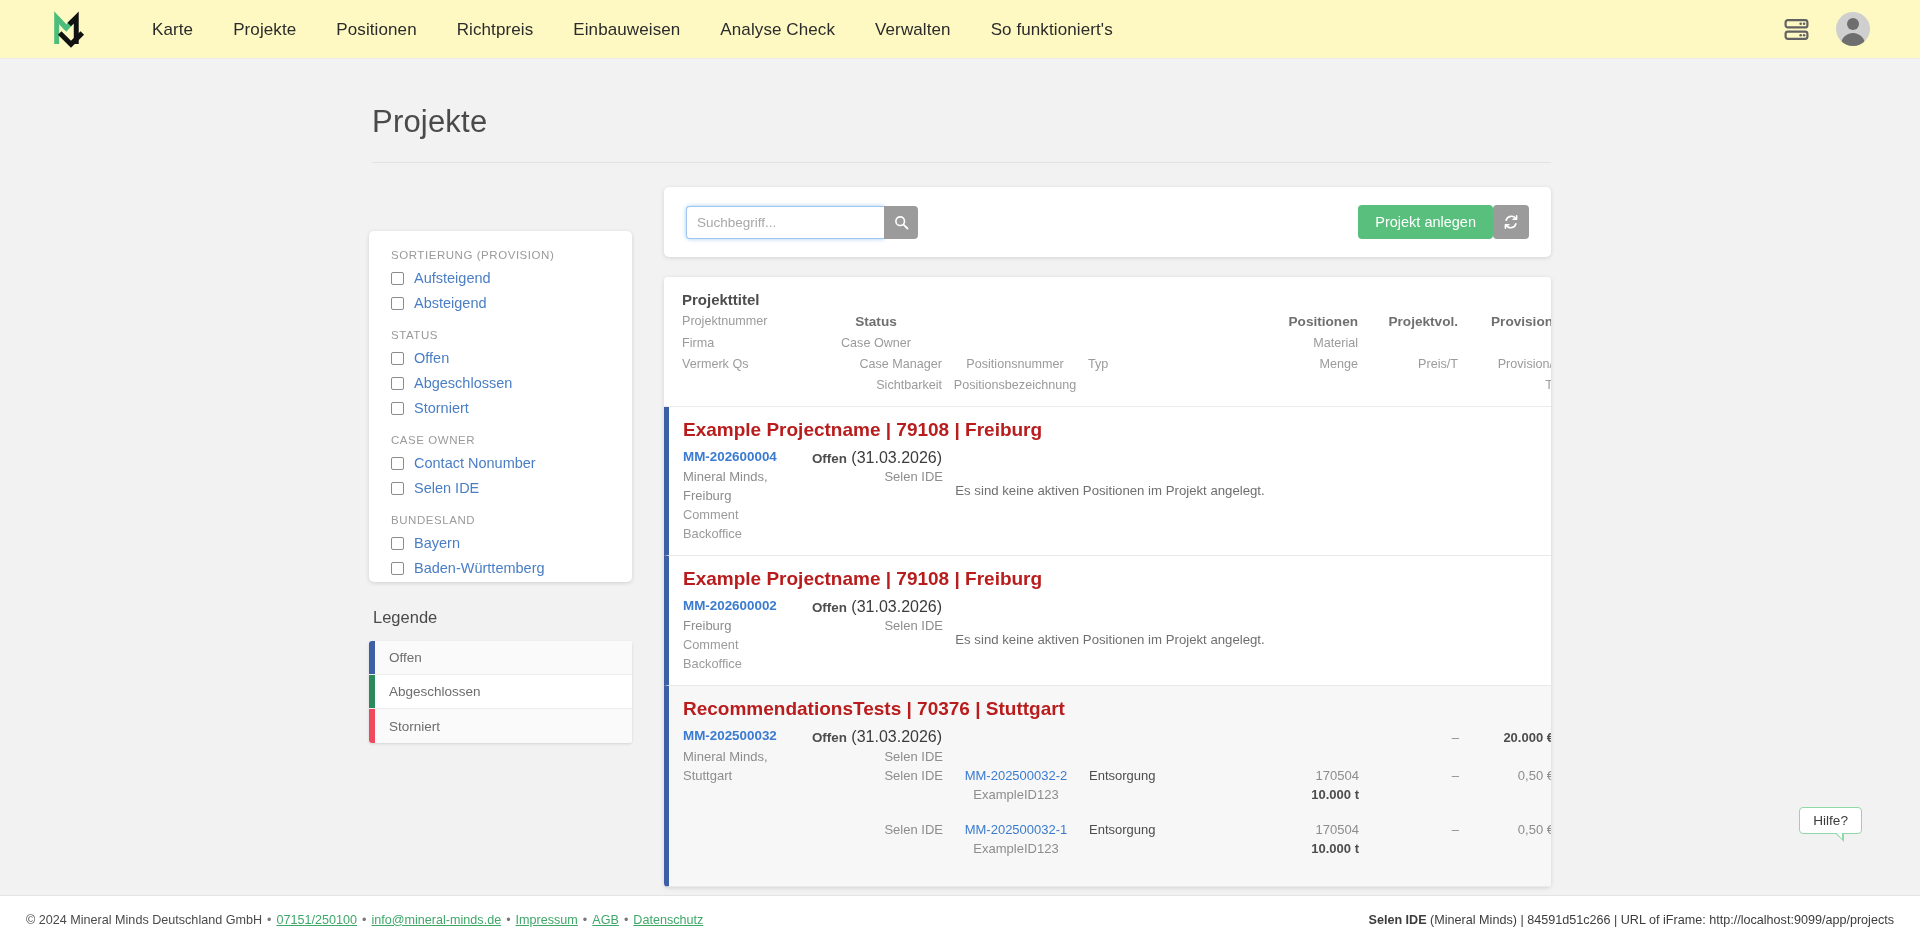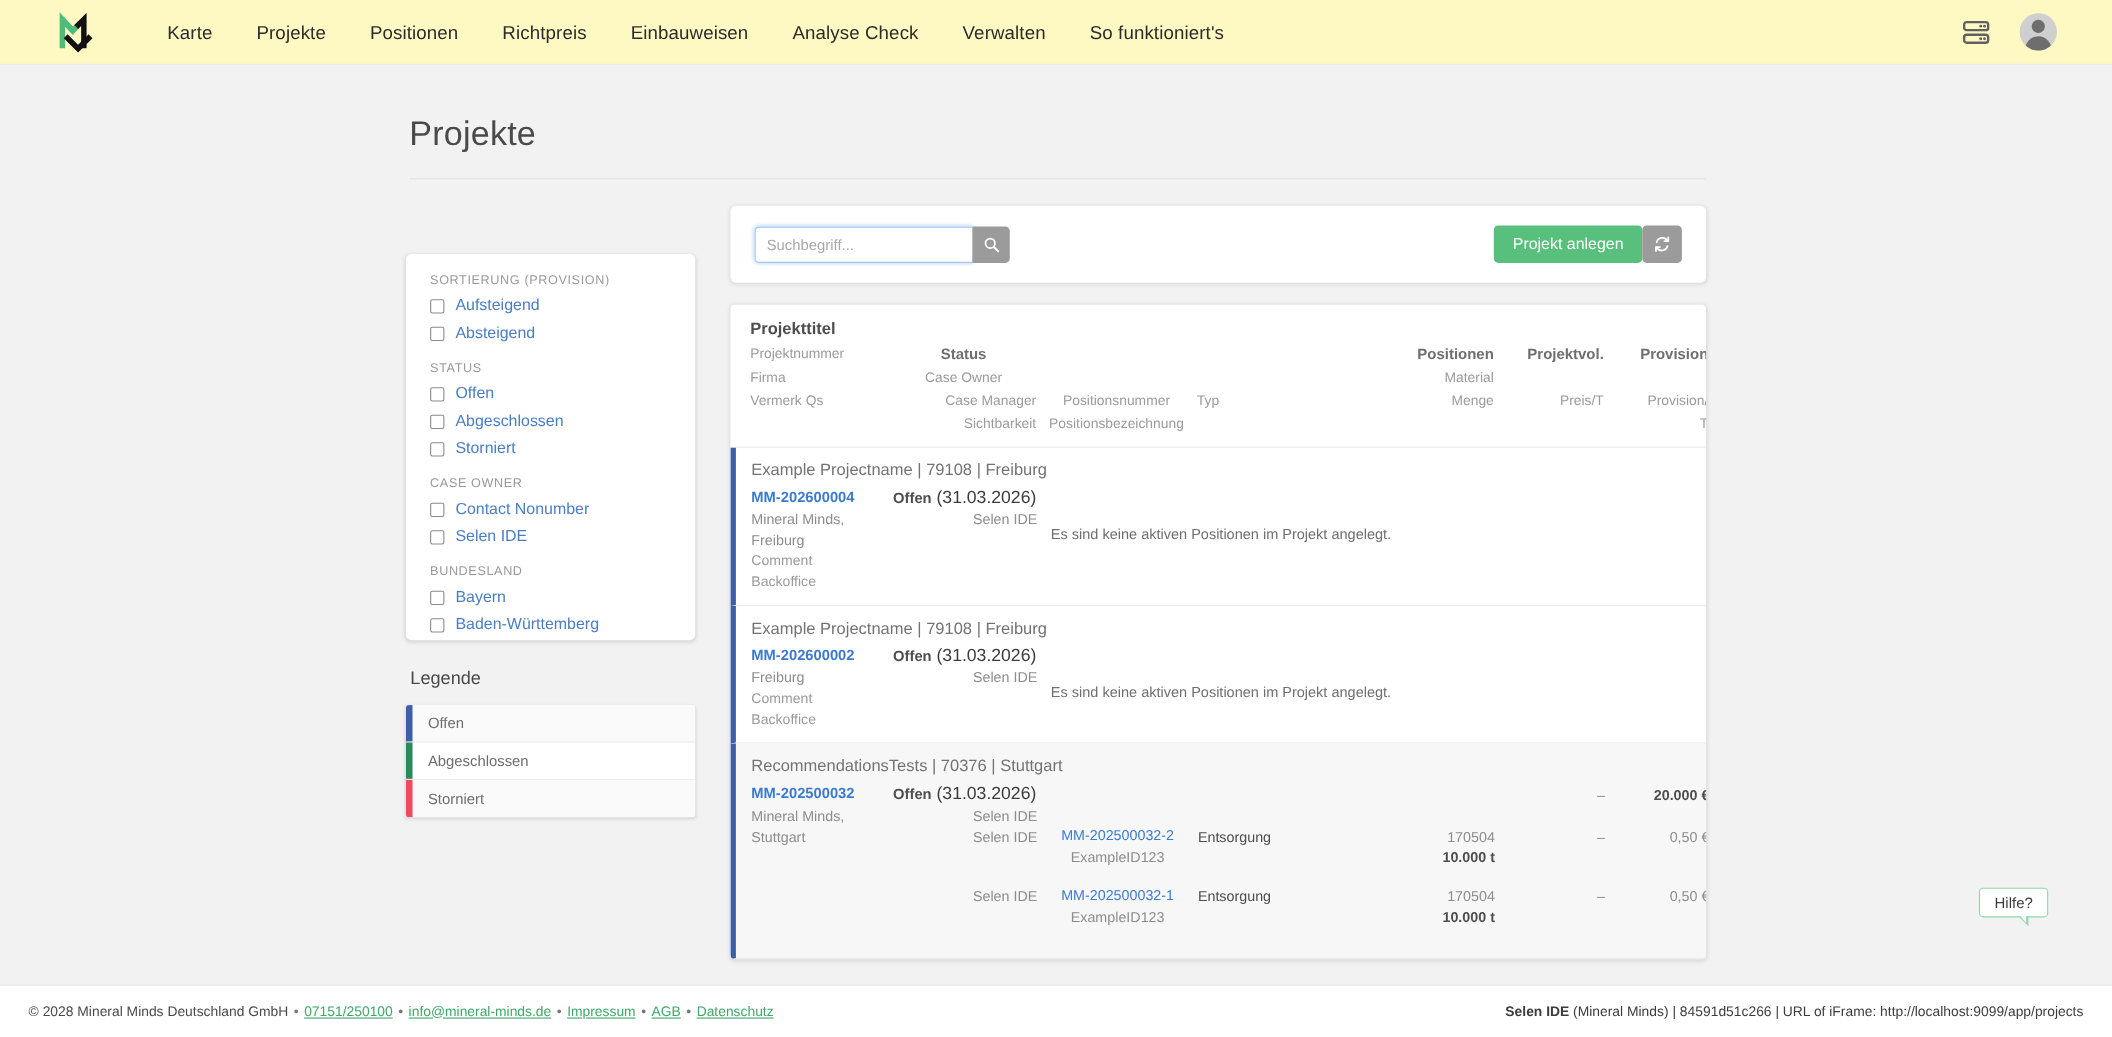--- a/index.html
+++ b/index.html
@@ -151,21 +151,21 @@
   .tc-c { text-align: center; }
 
   
   .proj {
     border-left: 5px solid #3c5fa5;
     border-bottom: 1px solid #e9e9e9;
     position: relative;
   }
   .proj.alt { background: #f7f7f7; }
   .proj-title {
-    font-size: 15px; font-weight: normal; color: #737373;
+    font-size: 19px; font-weight: bold; color: #b91c1c;
     padding: 12px 0 8px 14px;
   }
   .proj-body { padding: 0 12px 12px 14px; position: relative; }
   .cell { font-size: 13px; line-height: 19px; color: #8d8d8d; }
   .link { color: #3a7bd0; font-size: 13.4px; font-weight: bold; cursor: pointer; }
   .link-n { color: #3a7bd0; font-size: 13px; cursor: pointer; }
   .status { font-size: 13.4px; font-weight: bold; color: #4d4d4d; }
   .ital { color: #9b9b9b; font-size: 12.8px; line-height: 19px; }
   .bold-d { font-weight: bold; color: #4d4d4d; }
   .empty-note {
@@ -601,21 +601,21 @@
 
         </div>
       </div>
     </div>
   </div>
 
   <div class="help-bubble">Hilfe?</div>
 </div>
 
 <div class="footer">
-  <span>© 2028 Mineral Minds Deutschland GmbH</span>
+  <span>© 2024 Mineral Minds Deutschland GmbH</span>
   <span class="sep">•</span>
   <a>07151/250100</a>
   <span class="sep">•</span>
   <a>info@mineral-minds.de</a>
   <span class="sep">•</span>
   <a>Impressum</a>
   <span class="sep">•</span>
   <a>AGB</a>
   <span class="sep">•</span>
   <a>Datenschutz</a>

